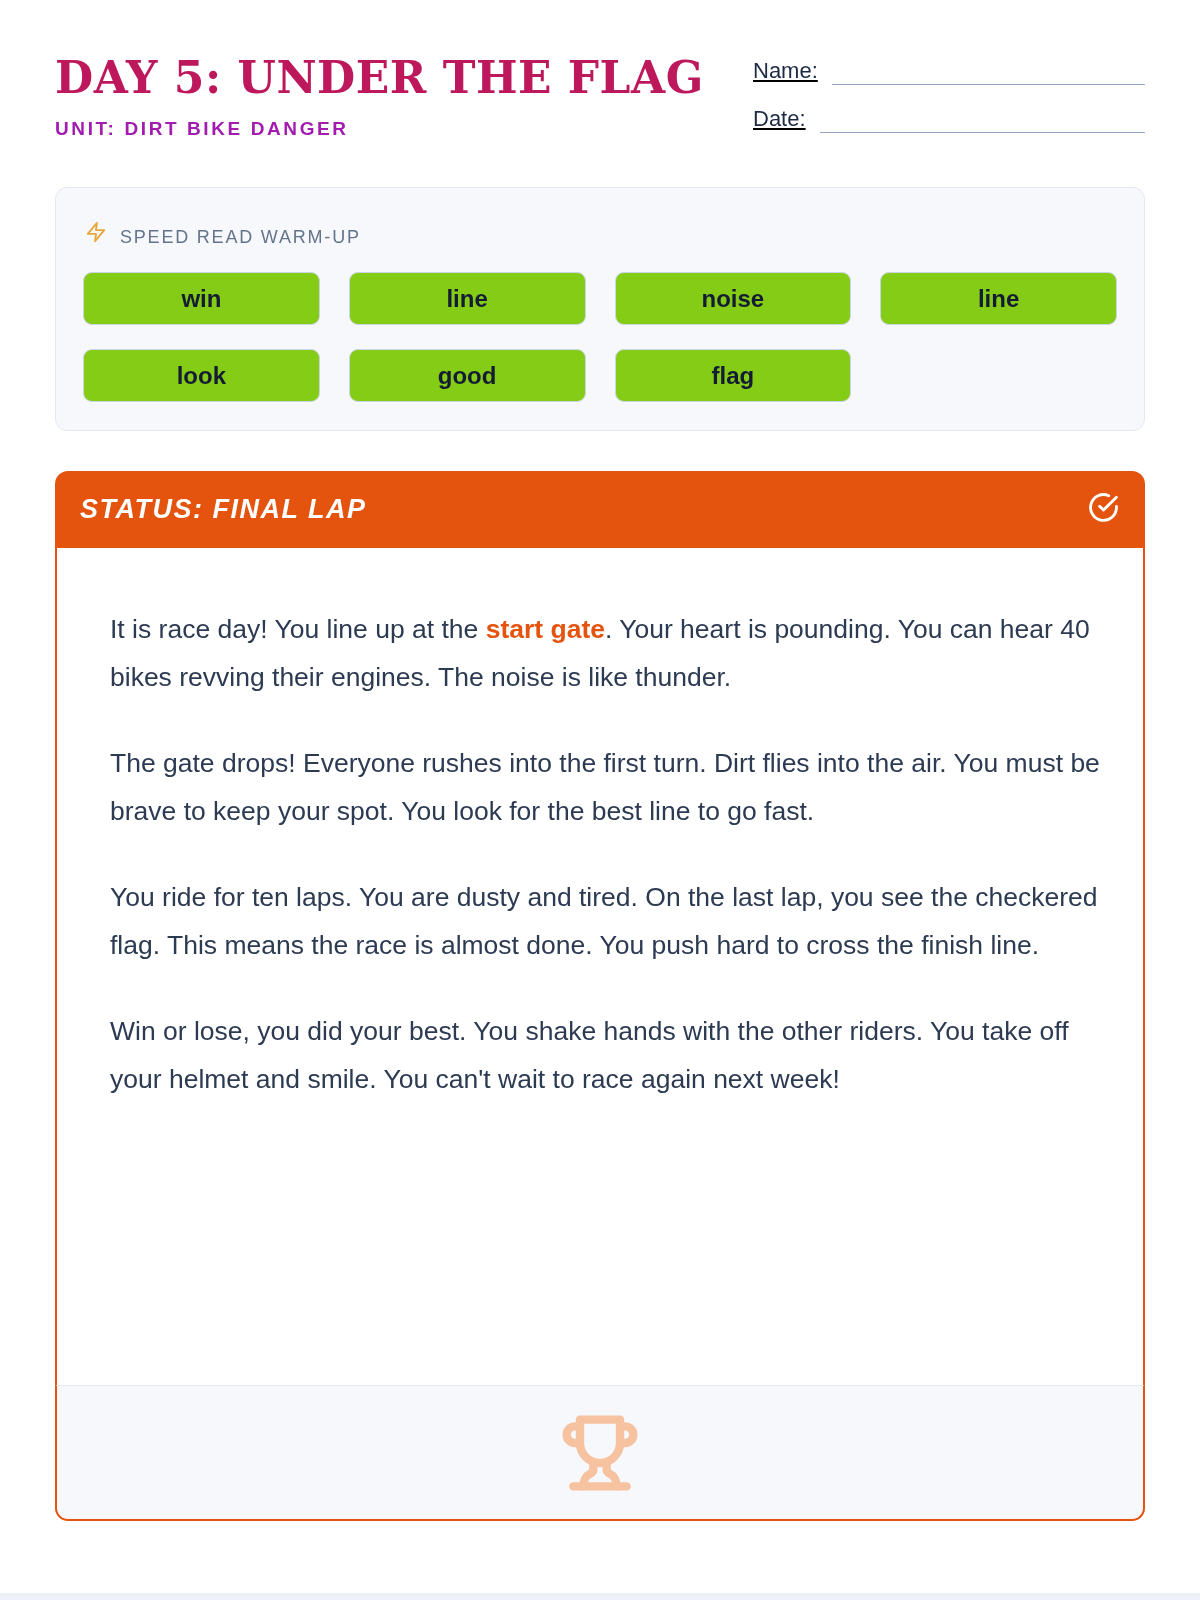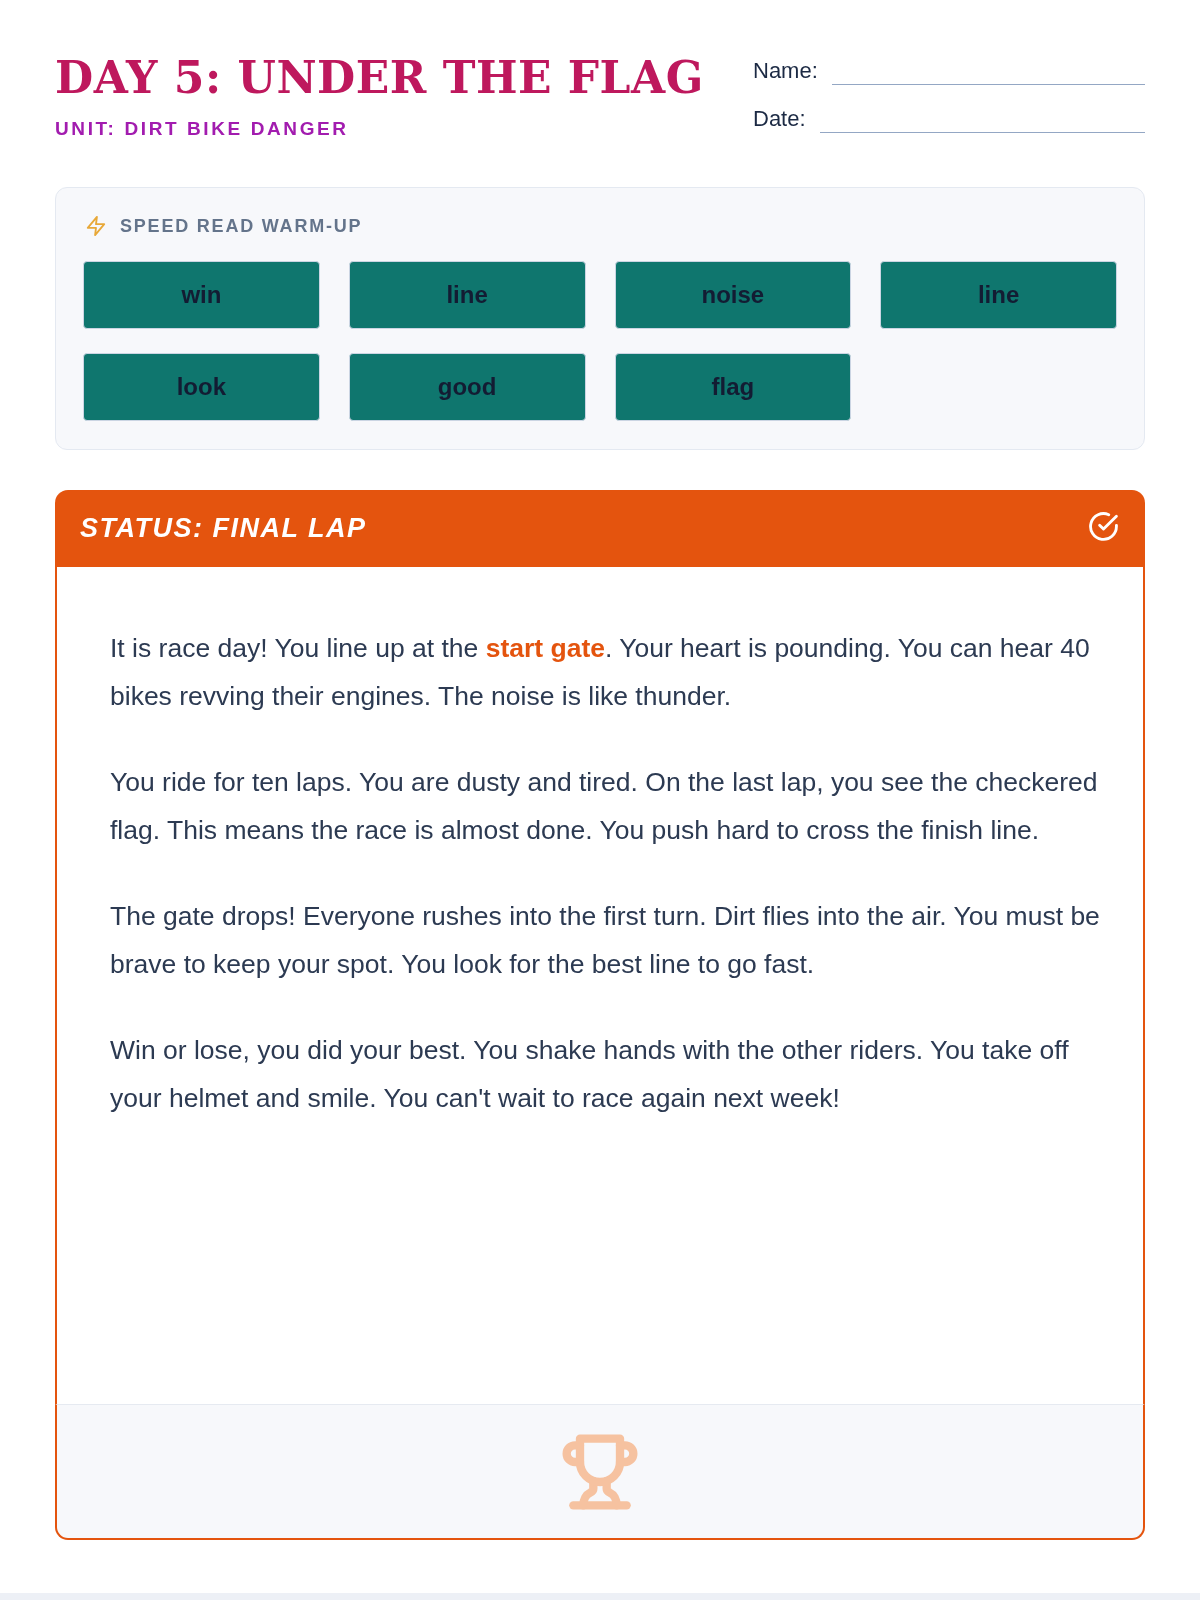--- a/index.html
+++ b/index.html
@@ -25,48 +25,48 @@
     letter-spacing: 0.5px;
   }
   .unit-subtitle {
     margin-top: 17px;
     font-size: 19px;
     font-weight: 700;
     letter-spacing: 2.6px;
     color: #a21caf;
   }
   .name-date { width: 392px; padding-top: 2px; }
-  .field-row { display: flex; align-items: flex-end; margin-bottom: 20px; }
+  .field-row { display: flex; align-items: flex-end; margin-bottom: 20px; text-decoration: underline; }
   .field-label { font-size: 22px; color: #1C2A44; padding-right: 14px; line-height: 28px; }
   .field-line { flex: 1; height: 27px; border-bottom: 1.5px solid #94A7C4; }
 
   
   .warmup {
     margin-top: 34px;
     background: #F7F8FB;
     border: 1px solid #E4E9F1;
     border-radius: 12px;
     padding: 27px 27px 28px 27px;
   }
   .warmup-head { display: flex; align-items: center; gap: 13px; padding-left: 2px; }
   .warmup-label {
-    font-size: 18px; font-weight: 700; letter-spacing: 1.8px; color: #64748B;
+    font-size: 18px; font-weight: 400; letter-spacing: 1.8px; color: #64748B; margin-top: 12px;
   }
   .zap { display: inline-flex; }
   .word-grid {
     margin-top: 24px;
     display: grid;
     grid-template-columns: repeat(4, 1fr);
     gap: 24px 29px;
   }
   .word-card {
-    background: #0f766e;
+    background: #84cc16;
     border: 1px solid #CBD5E3;
-    border-radius: 4px;
-    height: 68px;
+    border-radius: 9px;
+    height: 53px;
     display: flex; align-items: center; justify-content: center;
     font-size: 24px; font-weight: 700; color: #131C33;
   }
 
   
   .passage-card { margin-top: 40px; height: 1050px; display: flex; flex-direction: column; }
   .status-bar {
     background: #E4540E;
     border-radius: 13px 13px 0 0;
     height: 77px; flex: 0 0 77px;
@@ -151,22 +151,22 @@
       <span class="check">
         <svg width="31" height="31" viewBox="0 0 24 24" fill="none" stroke="#ffffff" stroke-width="2.2" stroke-linecap="round" stroke-linejoin="round">
           <path d="M22 11.08V12a10 10 0 1 1-5.93-9.14"></path>
           <polyline points="22 4 12 14.01 9 11.01"></polyline>
         </svg>
       </span>
     </div>
 
     <div class="passage-body">
       <p><span>It is race day! You line up at the </span><span class="hl">start gate</span><span>. Your heart is pounding. You can hear 40 bikes revving their engines. The noise is like thunder.</span></p>
+      <p>The gate drops! Everyone rushes into the first turn. Dirt flies into the air. You must be brave to keep your spot. You look for the best line to go fast.</p>
       <p>You ride for ten laps. You are dusty and tired. On the last lap, you see the checkered flag. This means the race is almost done. You push hard to cross the finish line.</p>
-      <p>The gate drops! Everyone rushes into the first turn. Dirt flies into the air. You must be brave to keep your spot. You look for the best line to go fast.</p>
       <p>Win or lose, you did your best. You shake hands with the other riders. You take off your helmet and smile. You can't wait to race again next week!</p>
     </div>
 
     <div class="passage-footer">
       <span class="trophy">
         <svg width="80" height="80" viewBox="0 0 24 24" fill="none" stroke="#F6C2A0" stroke-width="2.5" stroke-linecap="round" stroke-linejoin="round">
           <path d="M6 9H4.5a2.5 2.5 0 0 1 0-5H6"></path>
           <path d="M18 9h1.5a2.5 2.5 0 0 0 0-5H18"></path>
           <path d="M4 22h16"></path>
           <path d="M10 14.66V17c0 .55-.47.98-.97 1.21C7.85 18.75 7 20.24 7 22"></path>

